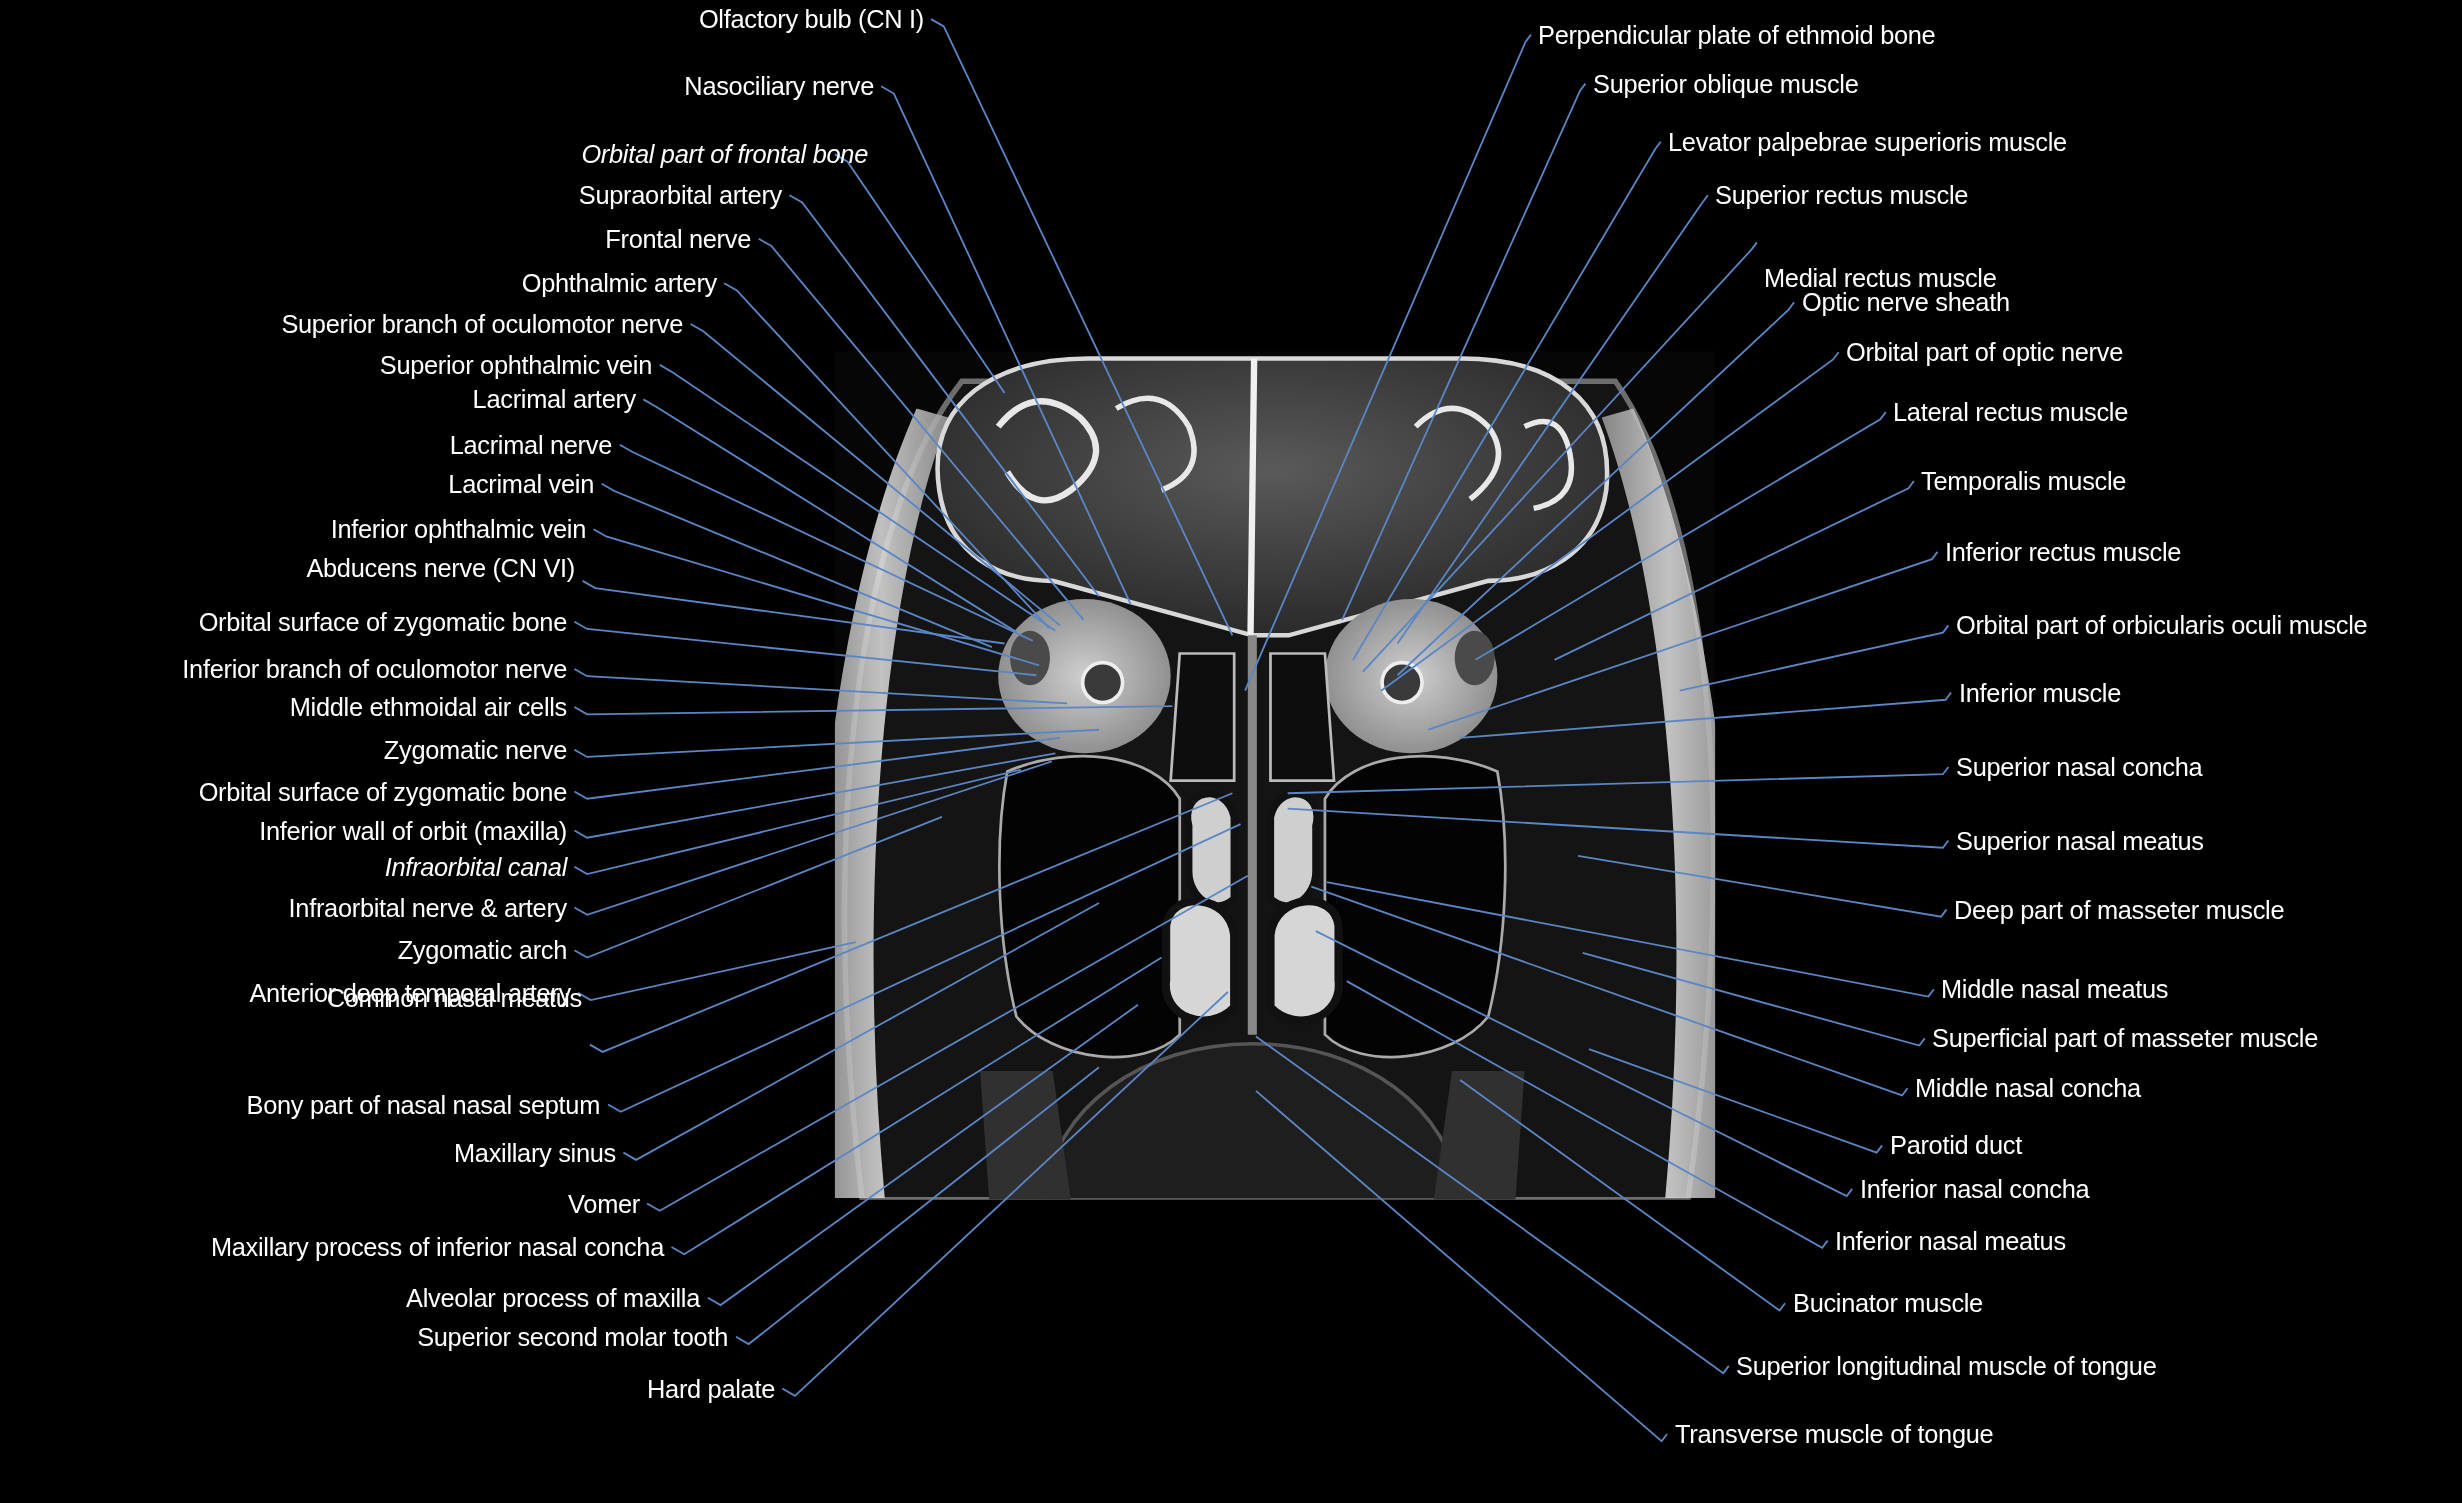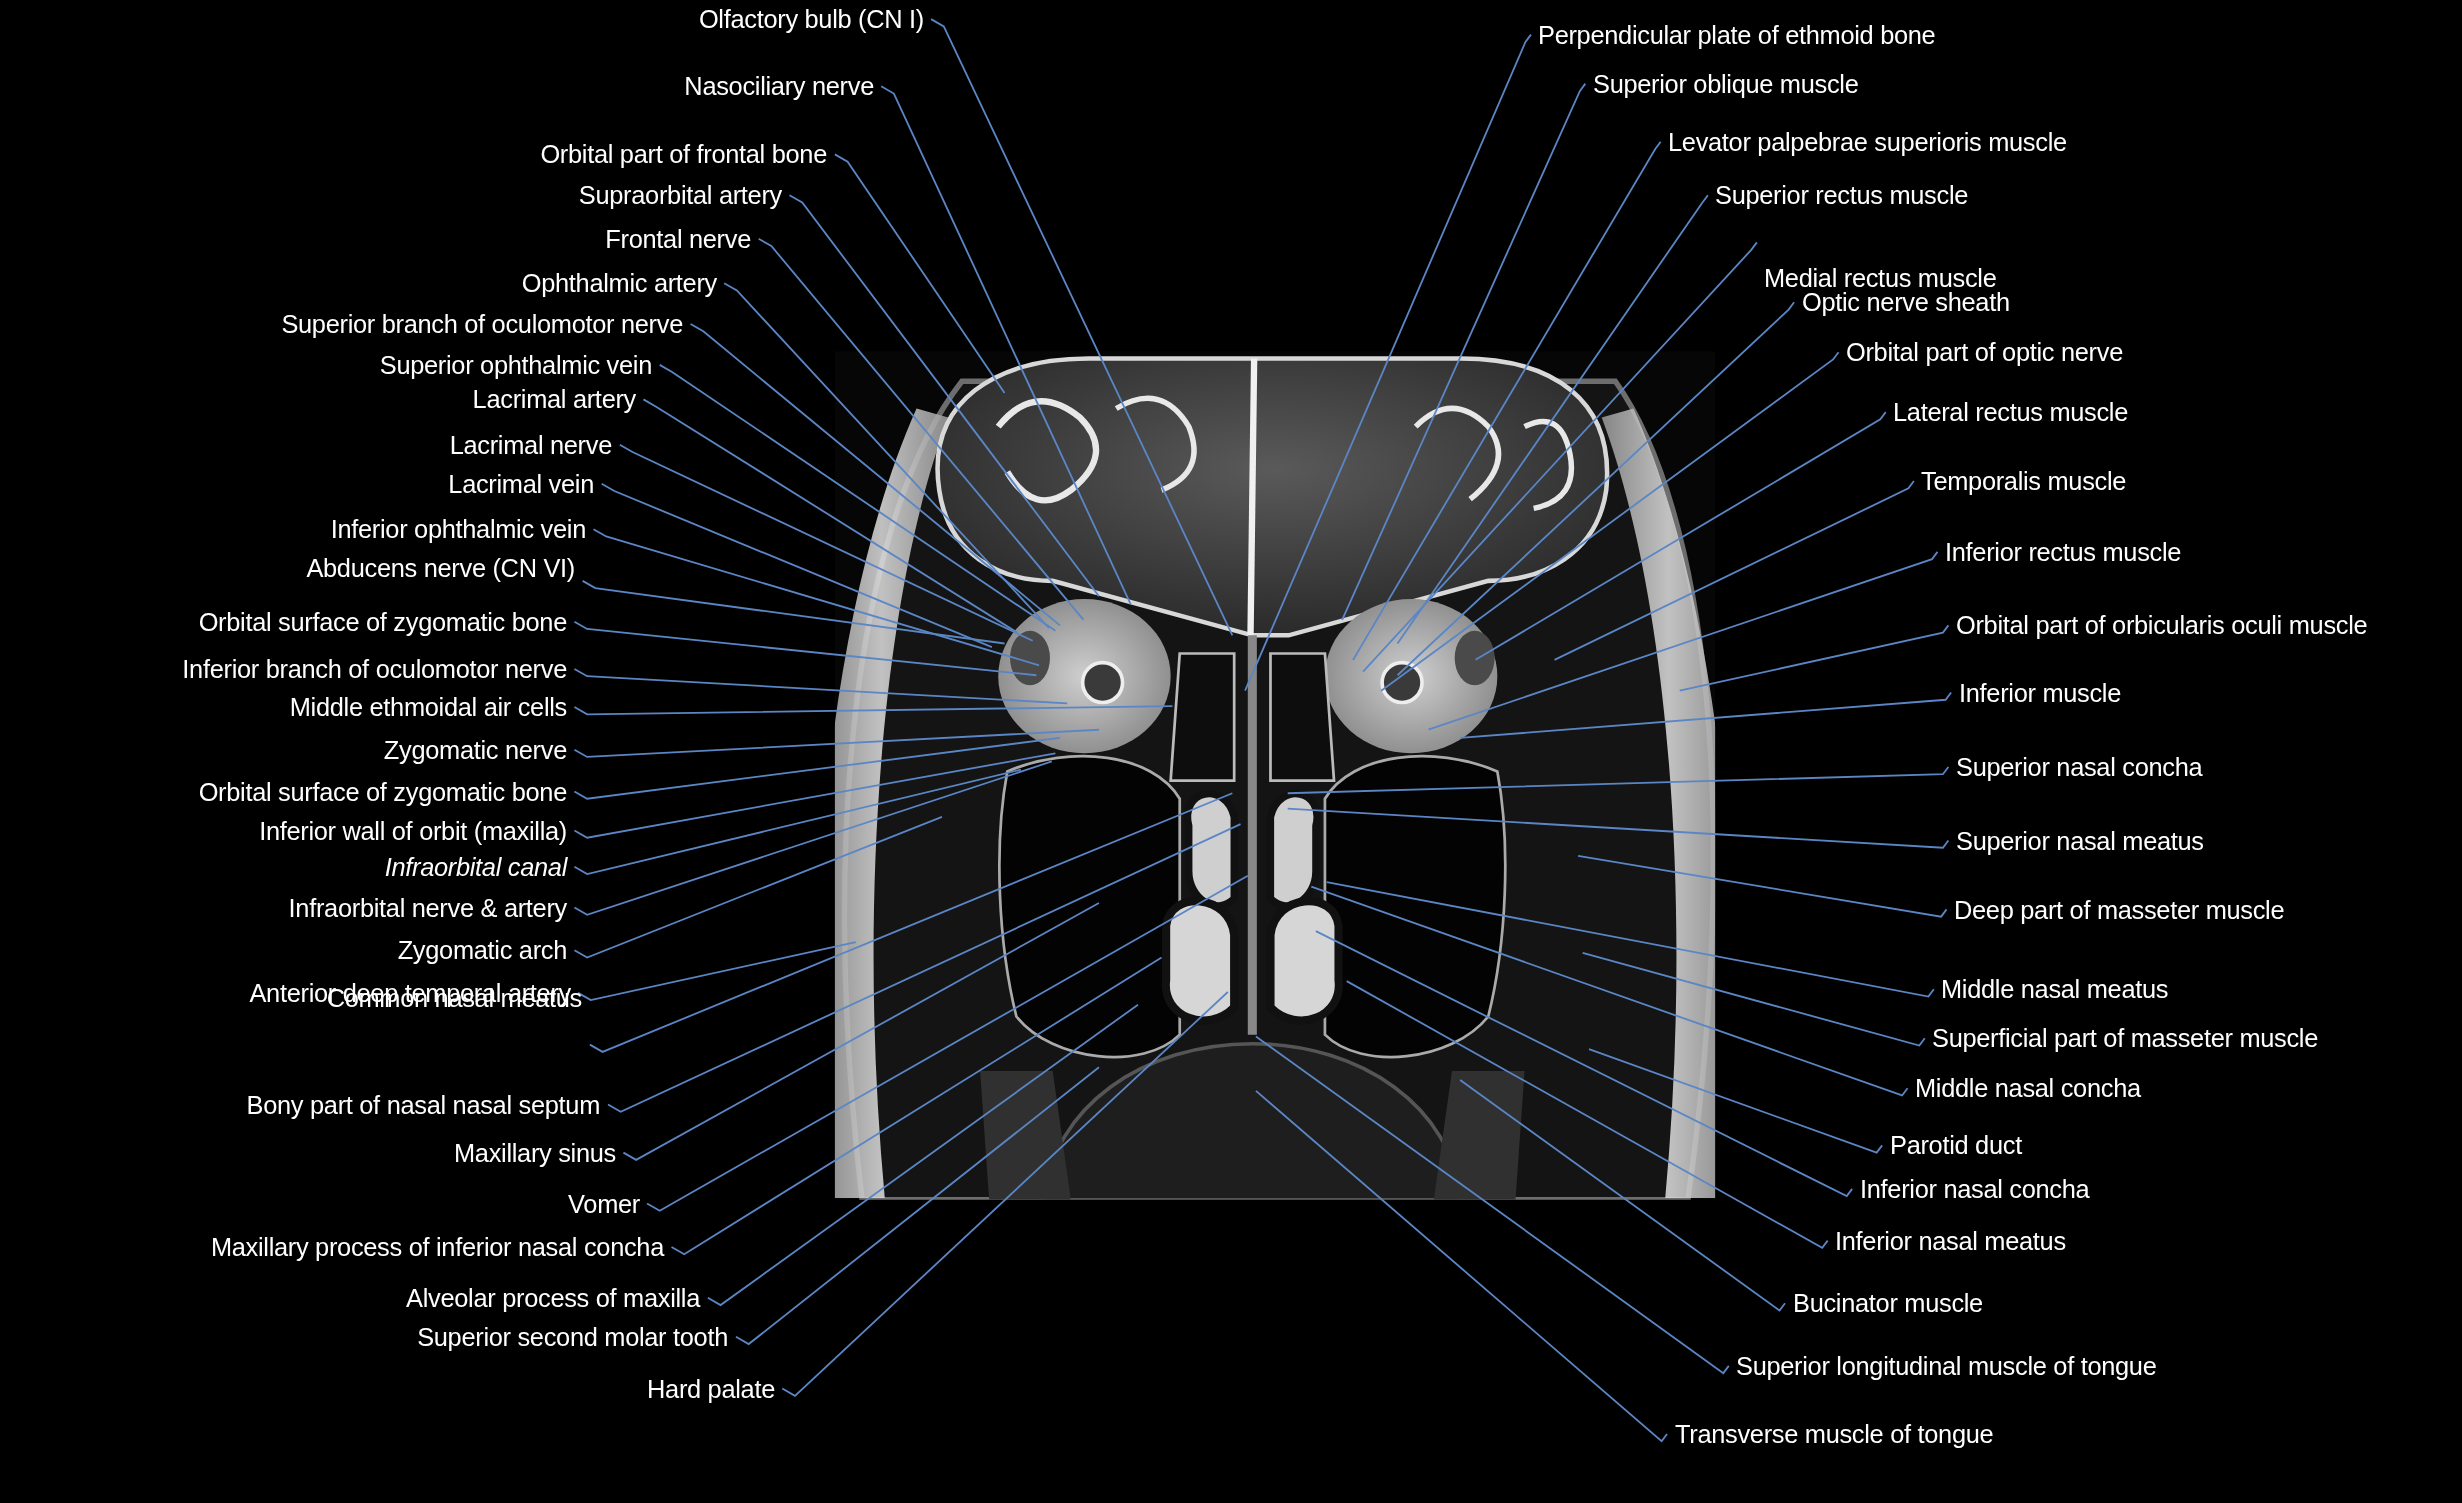--- a/index.html
+++ b/index.html
@@ -132,21 +132,21 @@
       <polyline points="2041,1310 2035,1318 1450,1026" fill="none" stroke="#5b86c5" stroke-width="2"></polyline>
       <polyline points="2014,1367 2008,1375 1484,1081" fill="none" stroke="#5b86c5" stroke-width="2"></polyline>
       <polyline points="1967,1436 1961,1444 1609,1190" fill="none" stroke="#5b86c5" stroke-width="2"></polyline>
       <polyline points="1905,1505 1899,1513 1384,1142" fill="none" stroke="#5b86c5" stroke-width="2"></polyline>
       <polyline points="1837,1580 1831,1588 1384,1202" fill="none" stroke="#5b86c5" stroke-width="2"></polyline>
     </svg>
 
   <div id="labels-left">
       <div class="label left" style="top: 28px; right: 1538px;">Olfactory bulb (CN I)</div>
       <div class="label left" style="top: 95px; right: 1588px;">Nasociliary nerve</div>
-      <div class="label left" style="top: 163px; right: 1635px;">Orbital part of frontal bone</div>
+      <div class="label left" style="top: 163px; right: 1594px; font-style: italic;">Orbital part of frontal bone</div>
       <div class="label left" style="top: 204px; right: 1680px;">Supraorbital artery</div>
       <div class="label left" style="top: 248px; right: 1711px;">Frontal nerve</div>
       <div class="label left" style="top: 292px; right: 1745px;">Ophthalmic artery</div>
       <div class="label left" style="top: 333px; right: 1779px;">Superior branch of oculomotor nerve</div>
       <div class="label left" style="top: 374px; right: 1810px;">Superior ophthalmic vein</div>
       <div class="label left" style="top: 408px; right: 1826px; margin-left: 34px;">Lacrimal artery</div>
       <div class="label left" style="top: 454px; right: 1850px;">Lacrimal nerve</div>
       <div class="label left" style="top: 493px; right: 1868px;">Lacrimal vein</div>
       <div class="label left" style="top: 538px; right: 1876px;">Inferior ophthalmic vein</div>
       <div class="label left" style="top: 577px; right: 1887px;">Abducens nerve (CN VI)</div>

